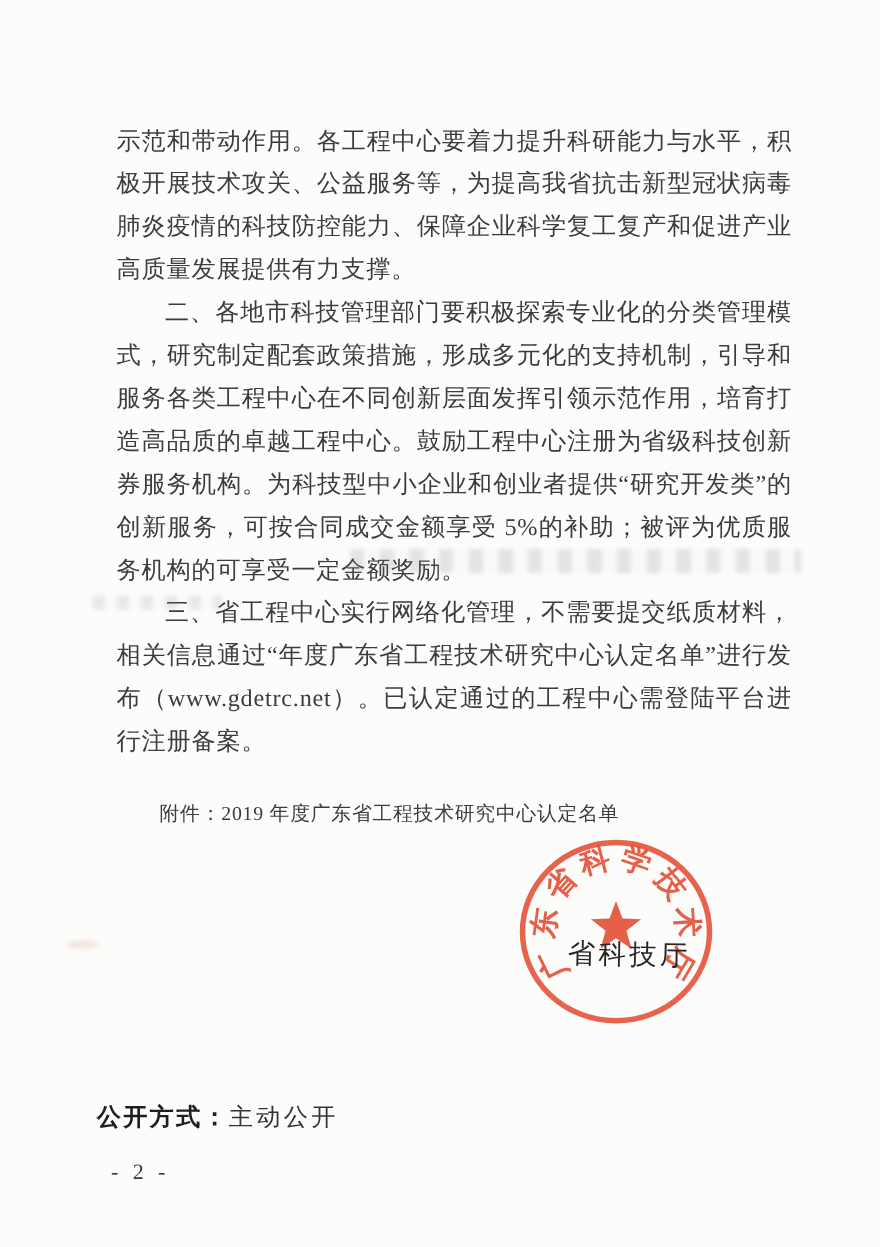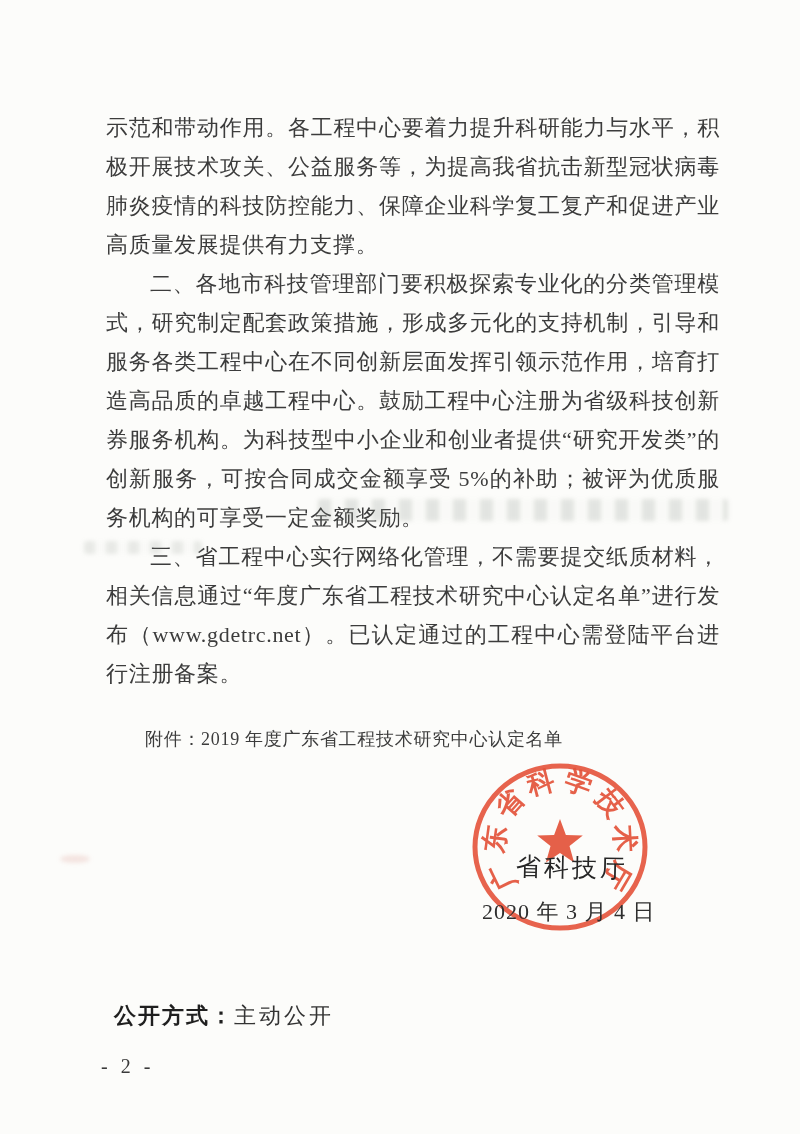--- a/index.html
+++ b/index.html
@@ -71,21 +71,21 @@
   }
   .seal svg{display:block;width:100%;height:100%;}
   .seal text{
     font-family:"Liberation Serif","DejaVu Serif",serif;
     font-weight:bold;
   }
 
   
   .publicity{
     position:absolute;
-    left:114px; top:1001px;
+    left:88px; top:1001px;
     font-size:22px;
     color:#1f1f1f;
     white-space:nowrap;
   }
   .publicity .label{
     font-family:"Liberation Sans","DejaVu Sans",sans-serif;
     font-weight:bold;
     letter-spacing:2px;
   }
   .publicity .value{
@@ -149,20 +149,19 @@
       </defs>
       <ellipse cx="92" cy="87" rx="85" ry="81" fill="none" stroke="#e2462b" stroke-width="5" stroke-opacity="0.9"></ellipse>
       <polygon transform="translate(92,83)" points="0,-24 5.9,-8.1 22.8,-7.4 9.5,3.1 14.1,19.4 0,10 -14.1,19.4 -9.5,3.1 -22.8,-7.4 -5.9,-8.1" fill="#e2462b" fill-opacity="0.92"></polygon>
       <text font-size="27" letter-spacing="6" fill="#e2462b" fill-opacity="0.92">
         <textPath href="#sealArc" startOffset="2">广东省科学技术厅</textPath>
       </text>
     </svg>
   </div>
 
   <div class="signer">省科技厅</div>
-  <div class="doc-date">2020 年 3 月 4 日</div>
 
   <div class="publicity">
     <span class="label">公开方式：</span><span class="value">主动公开</span>
   </div>
   <div class="page-number">- 2 -</div>
 
 </div>
 
 </body></html>

